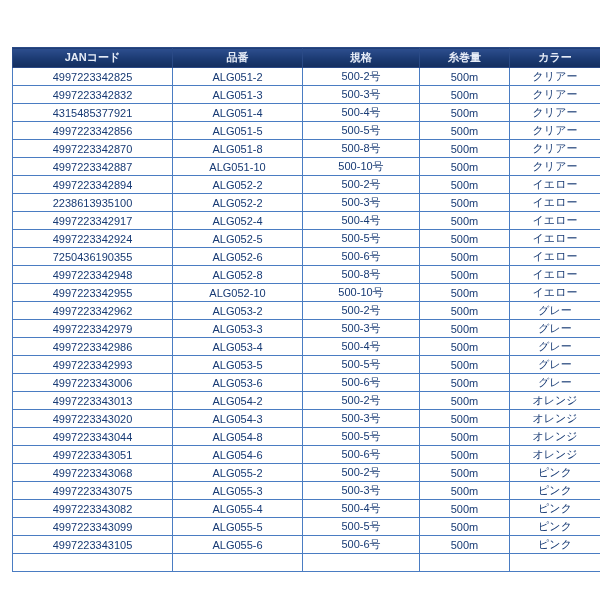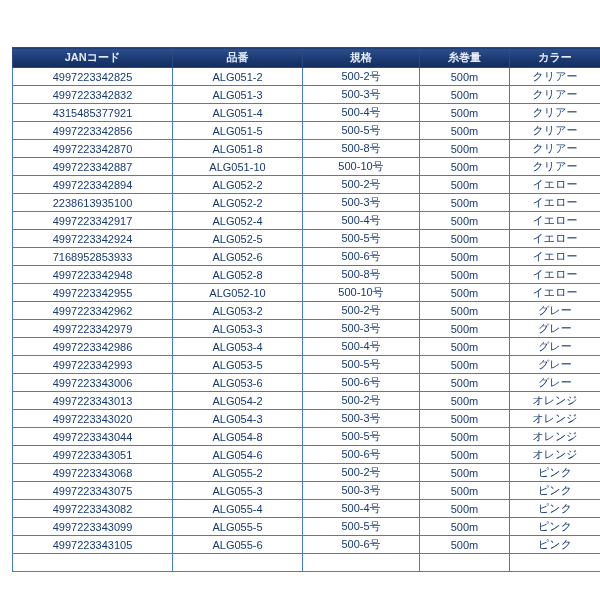--- a/index.html
+++ b/index.html
@@ -133,21 +133,21 @@
           <td>イエロー</td>
         </tr>
         <tr>
           <td>4997223342924</td>
           <td>ALG052-5</td>
           <td>500-5号</td>
           <td>500m</td>
           <td>イエロー</td>
         </tr>
         <tr>
-          <td>7168952853933</td>
+          <td>7250436190355</td>
           <td>ALG052-6</td>
           <td>500-6号</td>
           <td>500m</td>
           <td>イエロー</td>
         </tr>
         <tr>
           <td>4997223342948</td>
           <td>ALG052-8</td>
           <td>500-8号</td>
           <td>500m</td>

